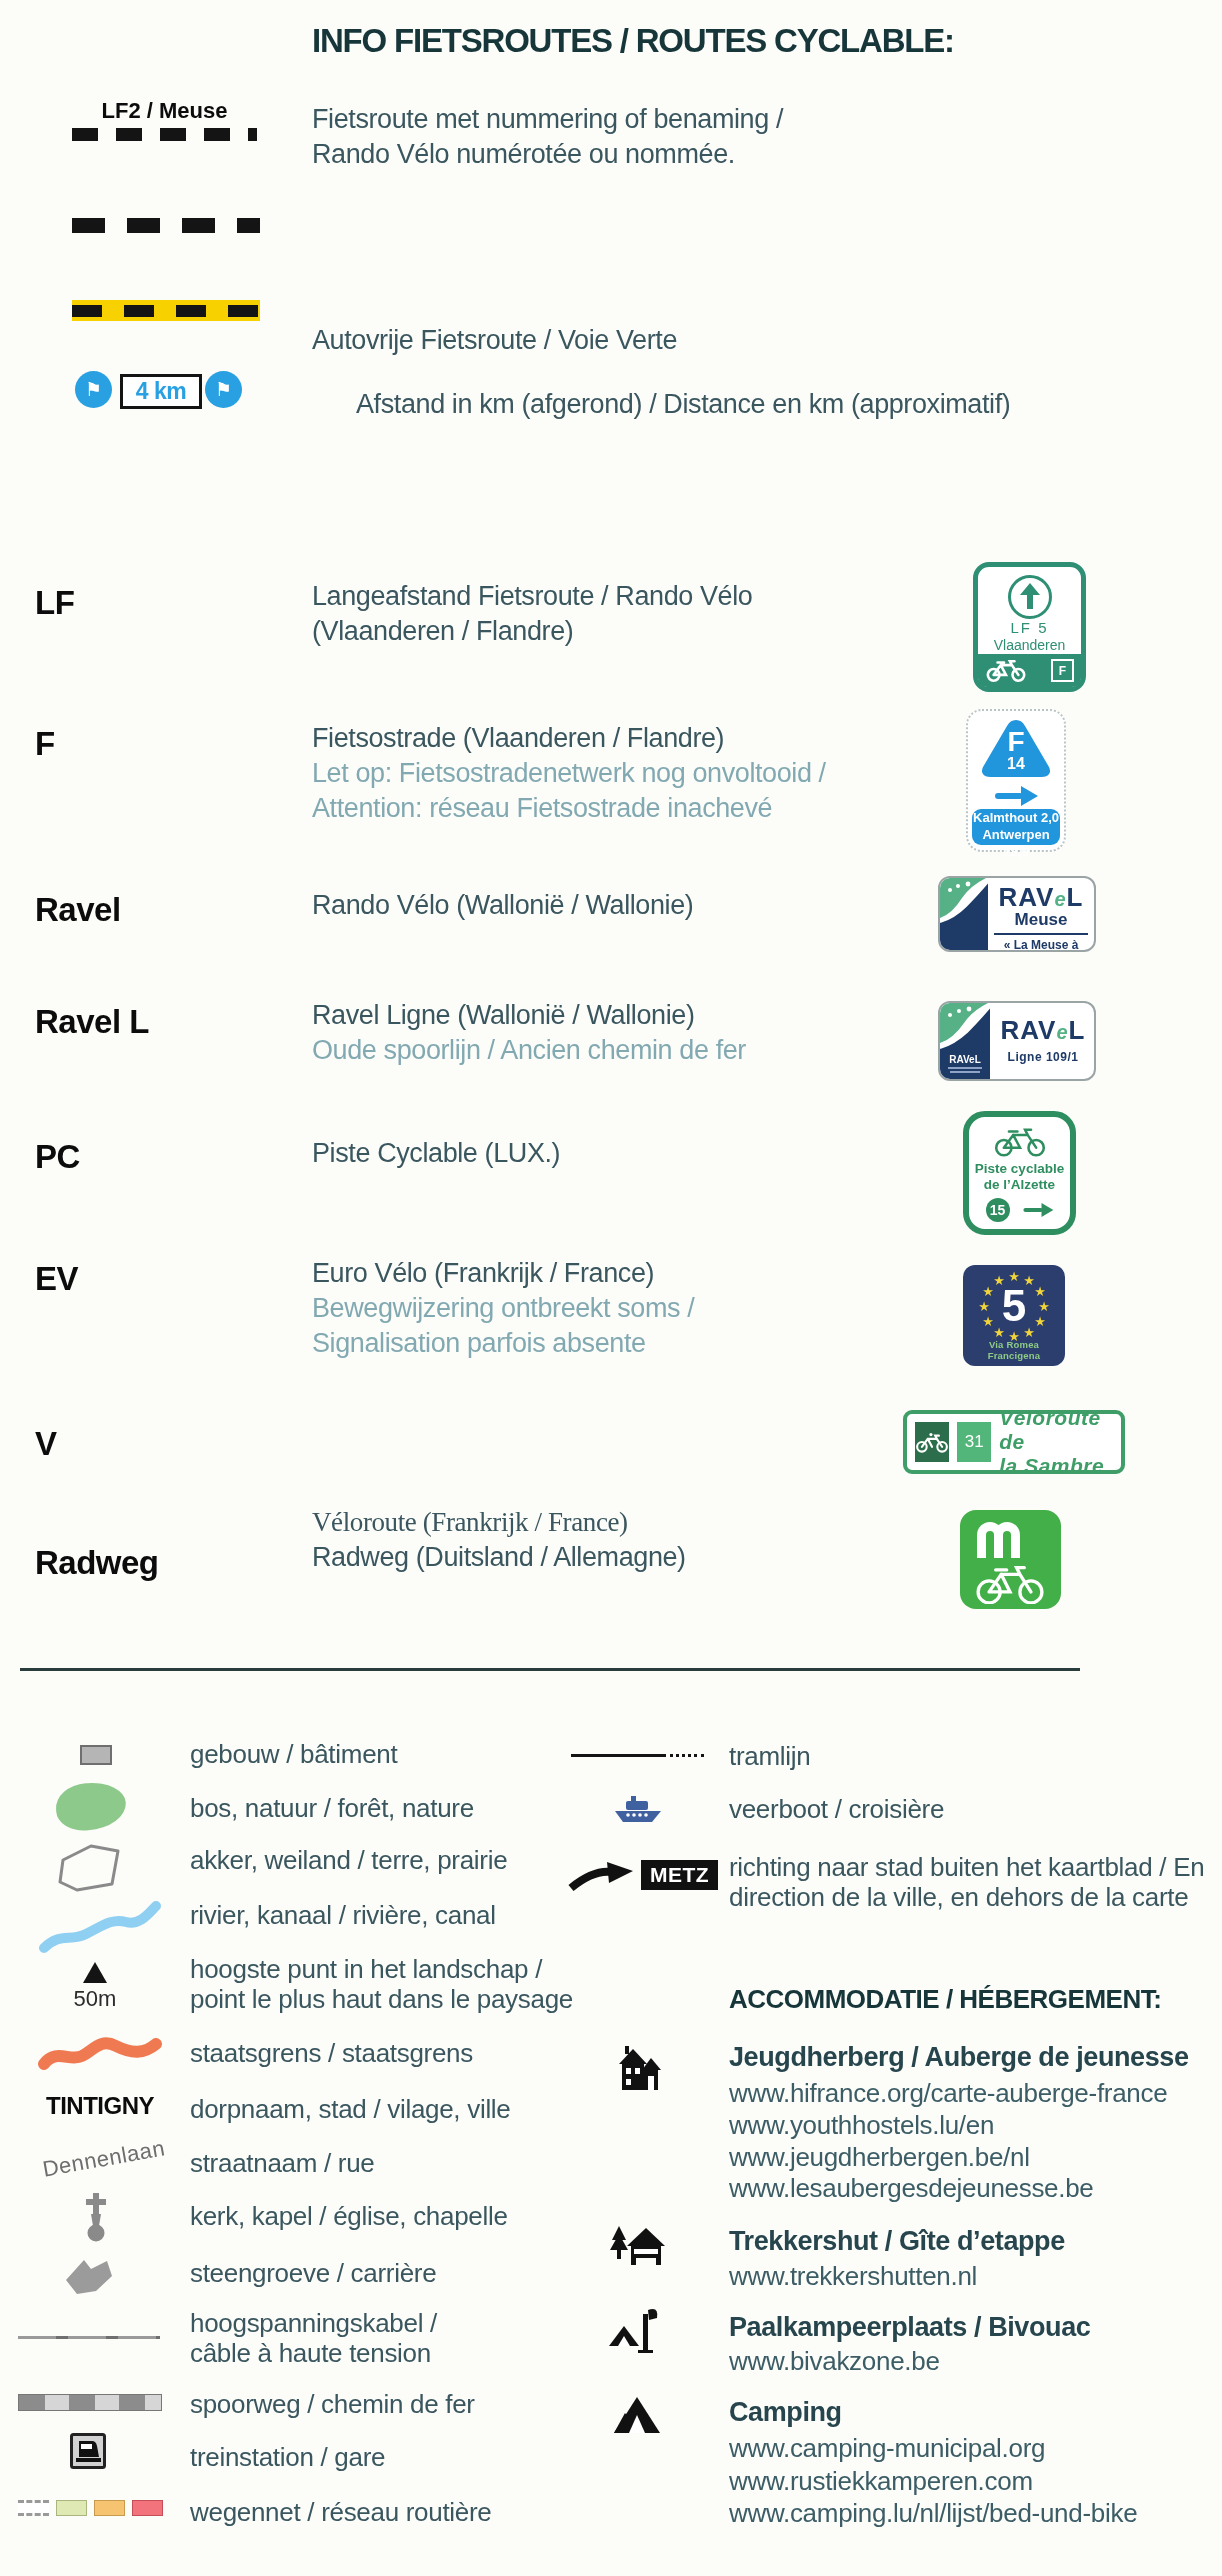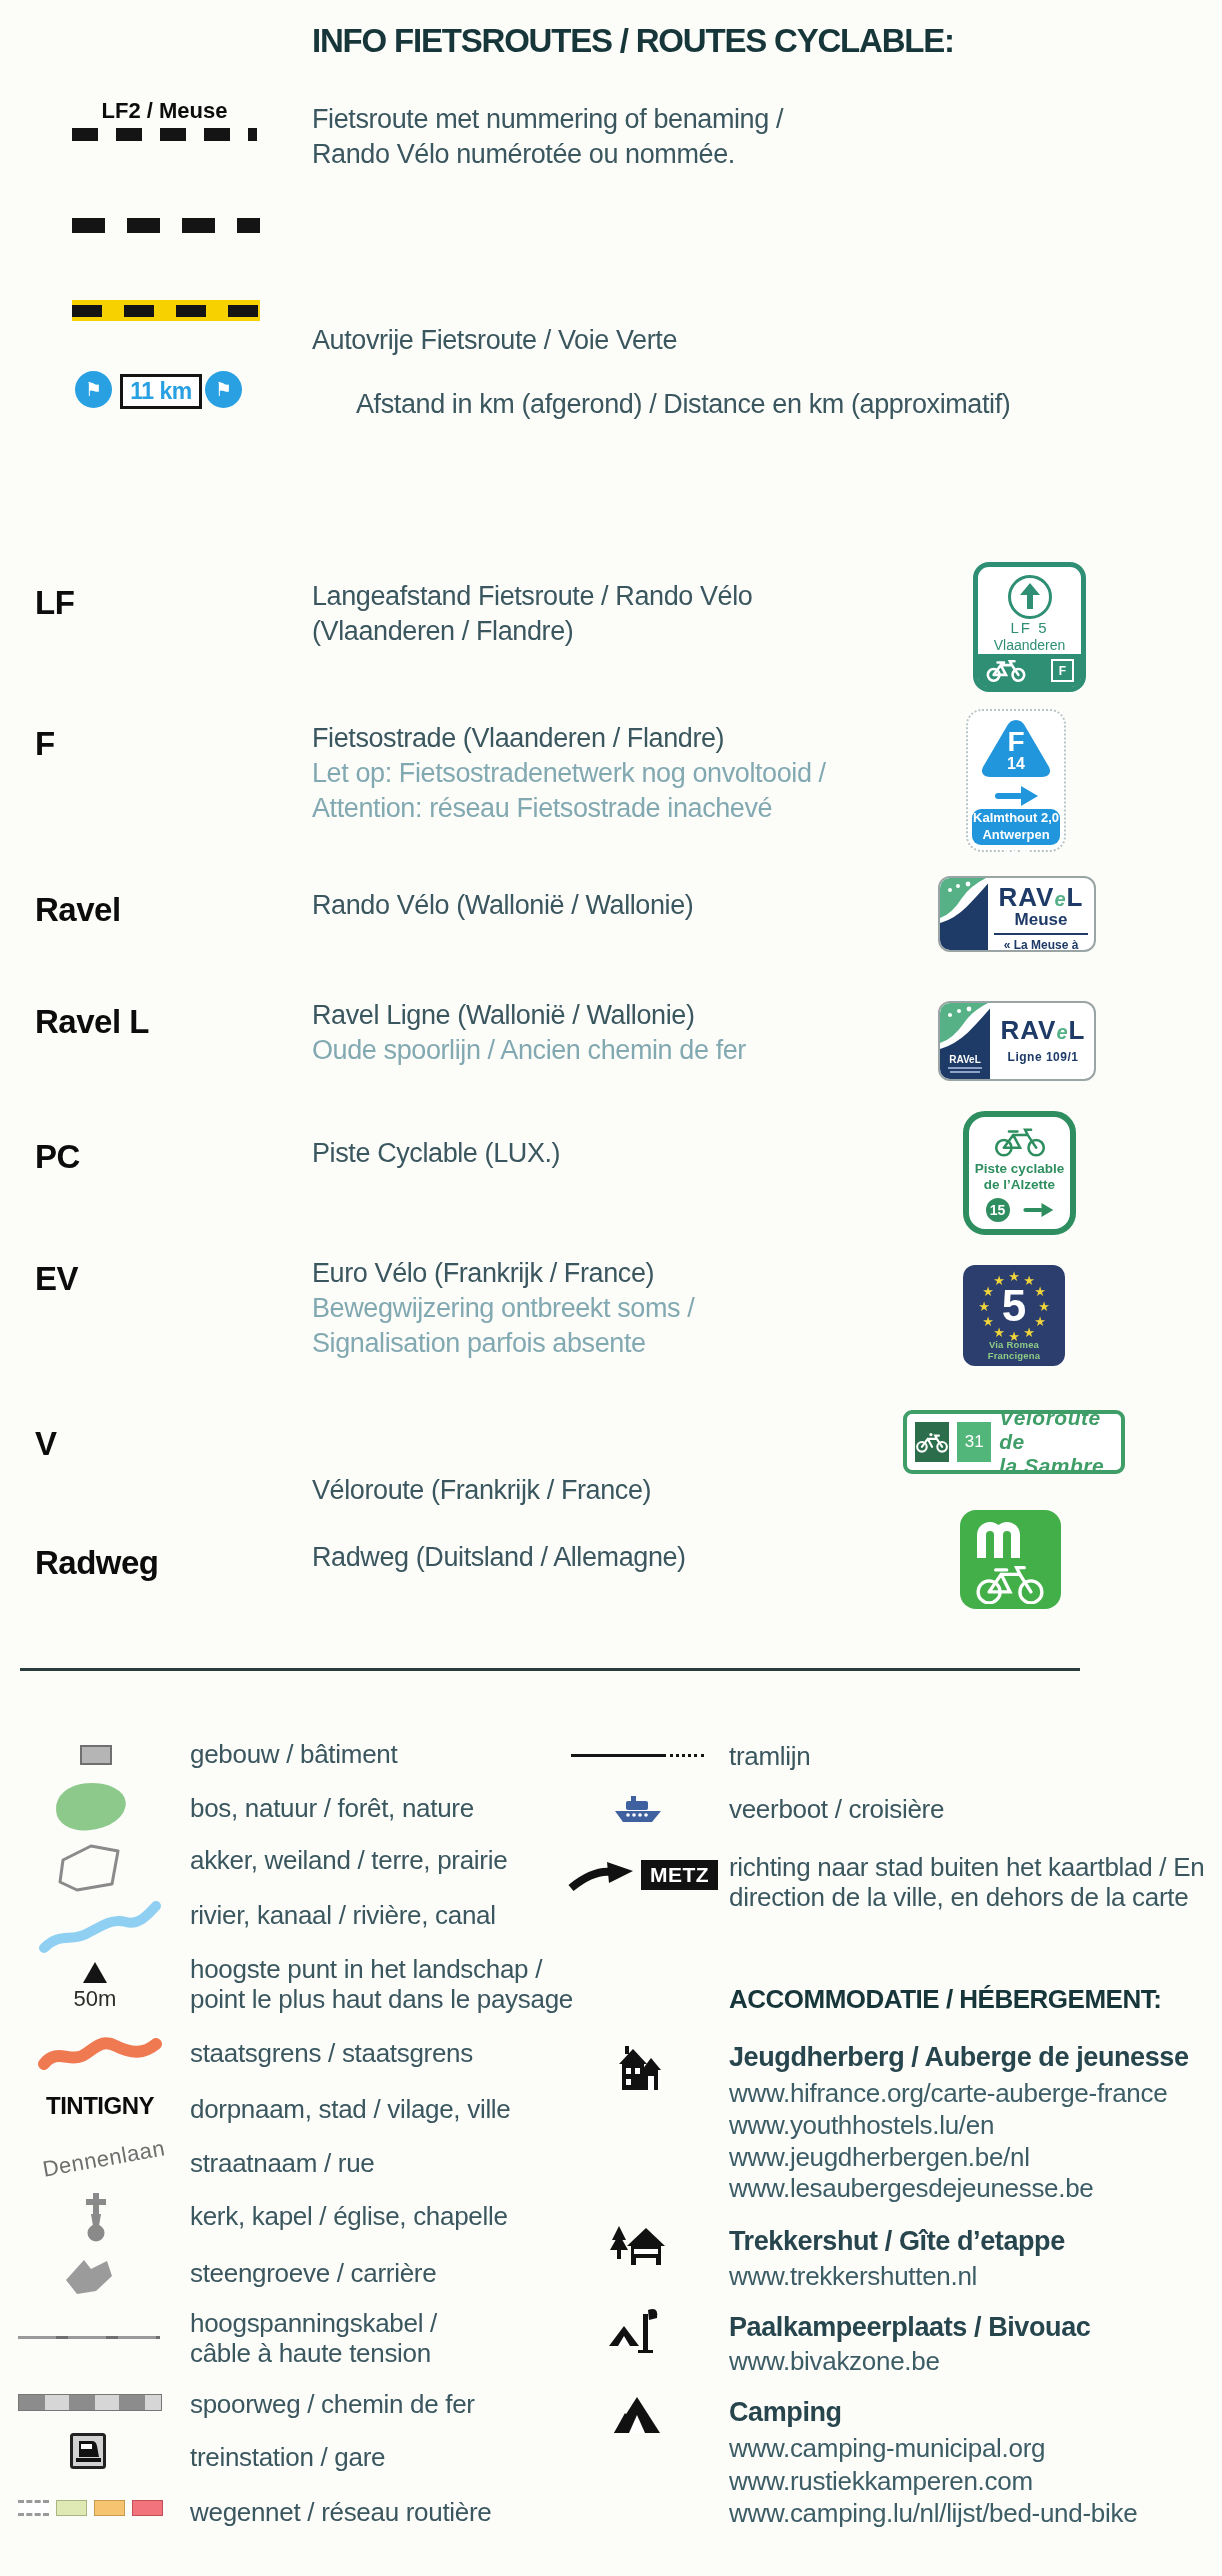--- a/index.html
+++ b/index.html
@@ -61,21 +61,21 @@
   <div class="abs dash-m" style="left:72px;top:218px;width:188px;"></div>
 
   <div class="abs dash-y" style="left:72px;top:300px;width:188px;">
       <div class="in"></div>
     </div>
   <div class="abs body" style="left:312px;top:323px;">
     <span class="line">Autovrije Fietsroute / Voie Verte</span>
   </div>
 
   <div class="abs fcircle" style="left:75px;top:371px;">⚑</div>
-  <div class="abs kmbox" style="left:120px;top:374px;">11 km</div>
+  <div class="abs kmbox" style="left:120px;top:374px;">4 km</div>
   <div class="abs fcircle" style="left:205px;top:371px;">⚑</div>
   <div class="abs body" style="left:312px;top:387px;margin-left:44px;">
     <span class="line">Afstand in km (afgerond) / Distance en km (approximatif)</span>
   </div>
 
 
   <div class="abs kw" style="top:584px;">LF</div>
   <div class="abs body" style="left:312px;top:579px;">
     <span class="line">Langeafstand Fietsroute / Rando Vélo</span>
     <span class="line">(Vlaanderen / Flandre)</span>
@@ -231,21 +231,21 @@
         <text x="21" y="46">★</text>
           <text x="25" y="31">★</text>
           <text x="36" y="20">★</text>
       </g>
     </svg>
     <div style="position:absolute;left:0;right:0;top:16px;text-align:center;color:#fff;font-weight:bold;font-size:44px;">5</div>
     <div style="position:absolute;left:0;right:0;bottom:5px;text-align:center;color:#8ecb85;font-weight:bold;font-size:9.5px;letter-spacing:0.2px;">Via Romea Francigena</div>
   </div>
 
   <div class="abs kw" style="top:1425px;">V</div>
-  <div class="abs body" style="left:312px;top:1473px;">
+  <div class="abs body" style="left:312px;top:1505px;font-family:Liberation Serif, serif;">
     <span class="line">Véloroute (Frankrijk / France)</span>
   </div>
   <div class="abs sign" style="left:903px;top:1410px;width:222px;height:64px;background:#fff;border:4px solid var(--vgreen);border-radius:9px;display:flex;align-items:center;padding:0 8px;box-sizing:border-box;gap:8px;">
     <span style="width:40px;height:40px;background:#2c6e4b;display:inline-flex;align-items:center;justify-content:center;">
       <svg width="34" height="24" viewBox="0 0 64 40">
           <g fill="none" stroke="#ffffff" stroke-width="4" stroke-linecap="round">
             <circle cx="13" cy="29" r="9"></circle>
             <circle cx="51" cy="29" r="9"></circle>
             <path d="M13 29 L24 14 H41 L51 29 M24 14 L32 29 M41 14 L38 8 H45"></path>
             <circle cx="30" cy="6" r="3" fill="#fff" stroke="none"></circle>

